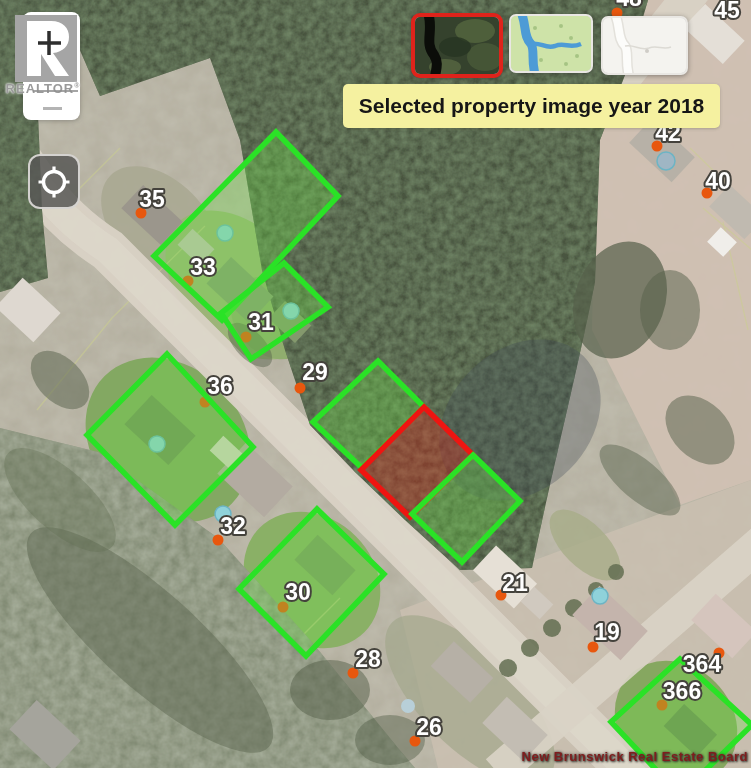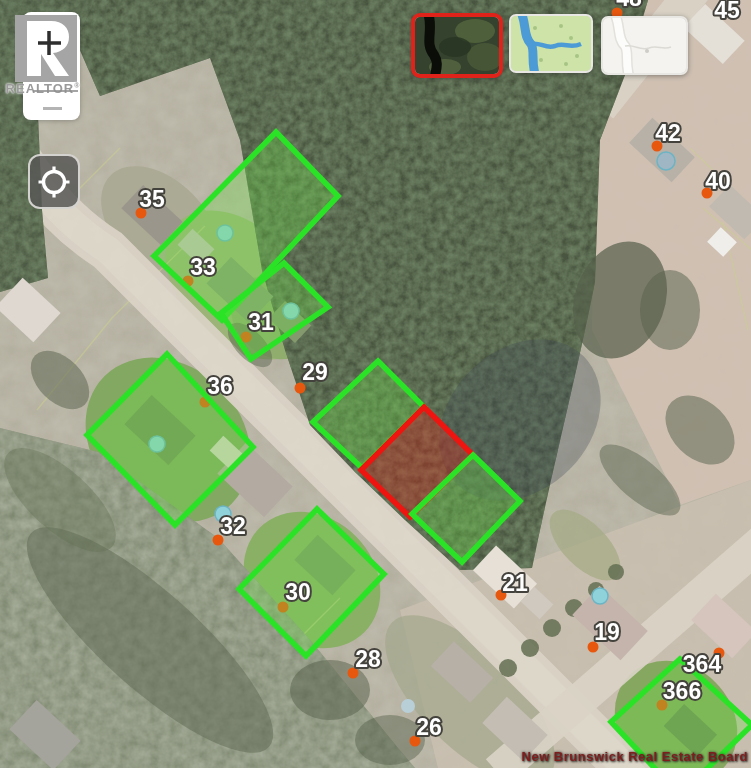--- a/index.html
+++ b/index.html
@@ -271,14 +271,15 @@
   <button class="thumb thumb-plan">
     <svg width="83" height="55" viewBox="0 0 83 55">
       <rect width="83" height="55" fill="#f4f3ef"></rect>
       <path d="M12,-4 C18,10 14,20 22,28 C26,34 22,44 26,58" stroke="#e3e1db" stroke-width="11" fill="none"></path>
       <path d="M12,-4 C18,10 14,20 22,28 C26,34 22,44 26,58" stroke="#fcfcfa" stroke-width="8" fill="none"></path>
       <path d="M22,28 C32,26 36,33 46,30 C54,27 60,32 68,29" stroke="#dcdad4" stroke-width="1.5" fill="none"></path>
       <circle cx="44" cy="33" r="2" fill="#cfcdc7"></circle>
     </svg>
   </button>
 
+  <div class="year-banner">Selected property image year 2018</div>
   <div class="watermark">New Brunswick Real Estate Board</div>
 </div>
 
 </body></html>

